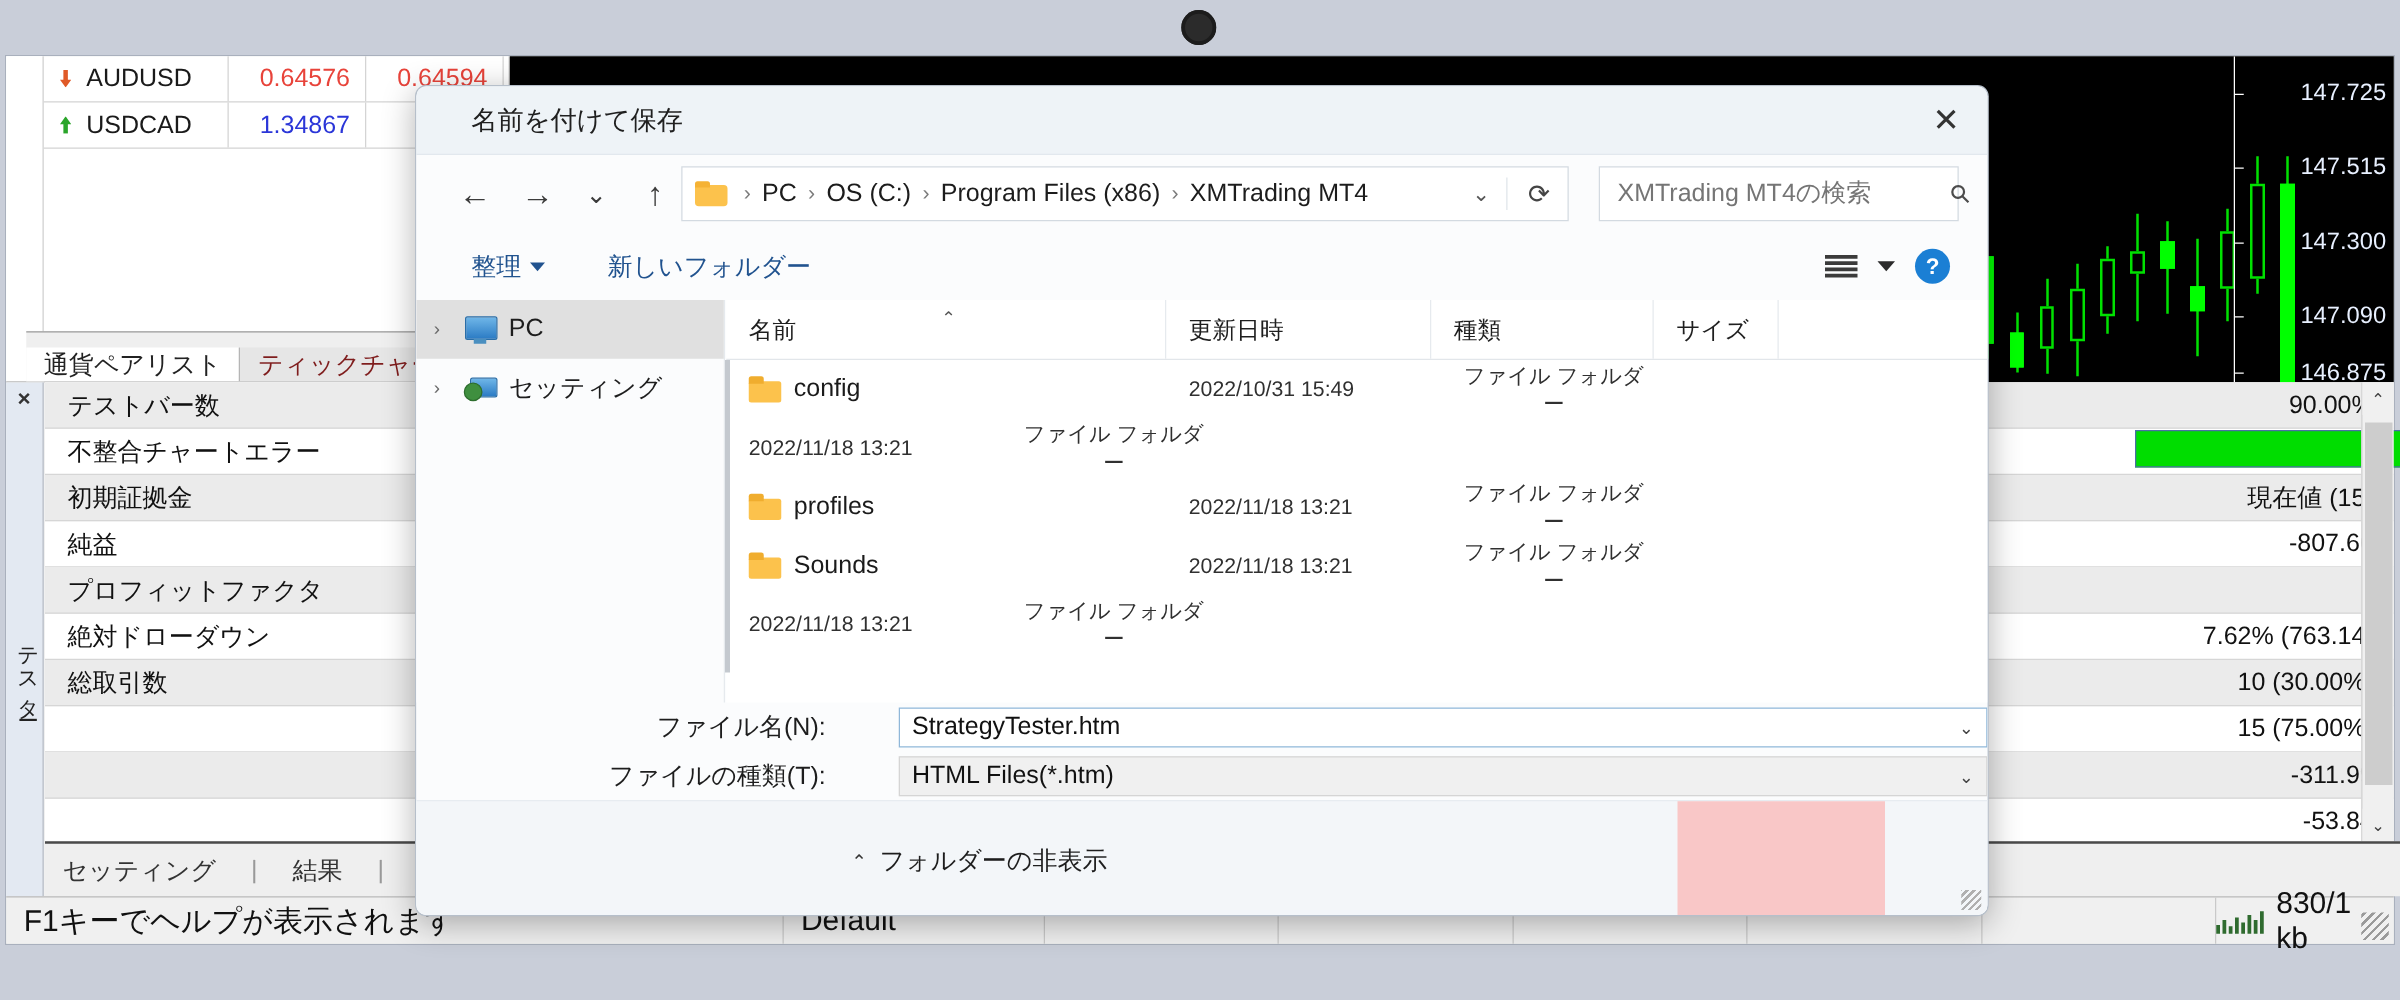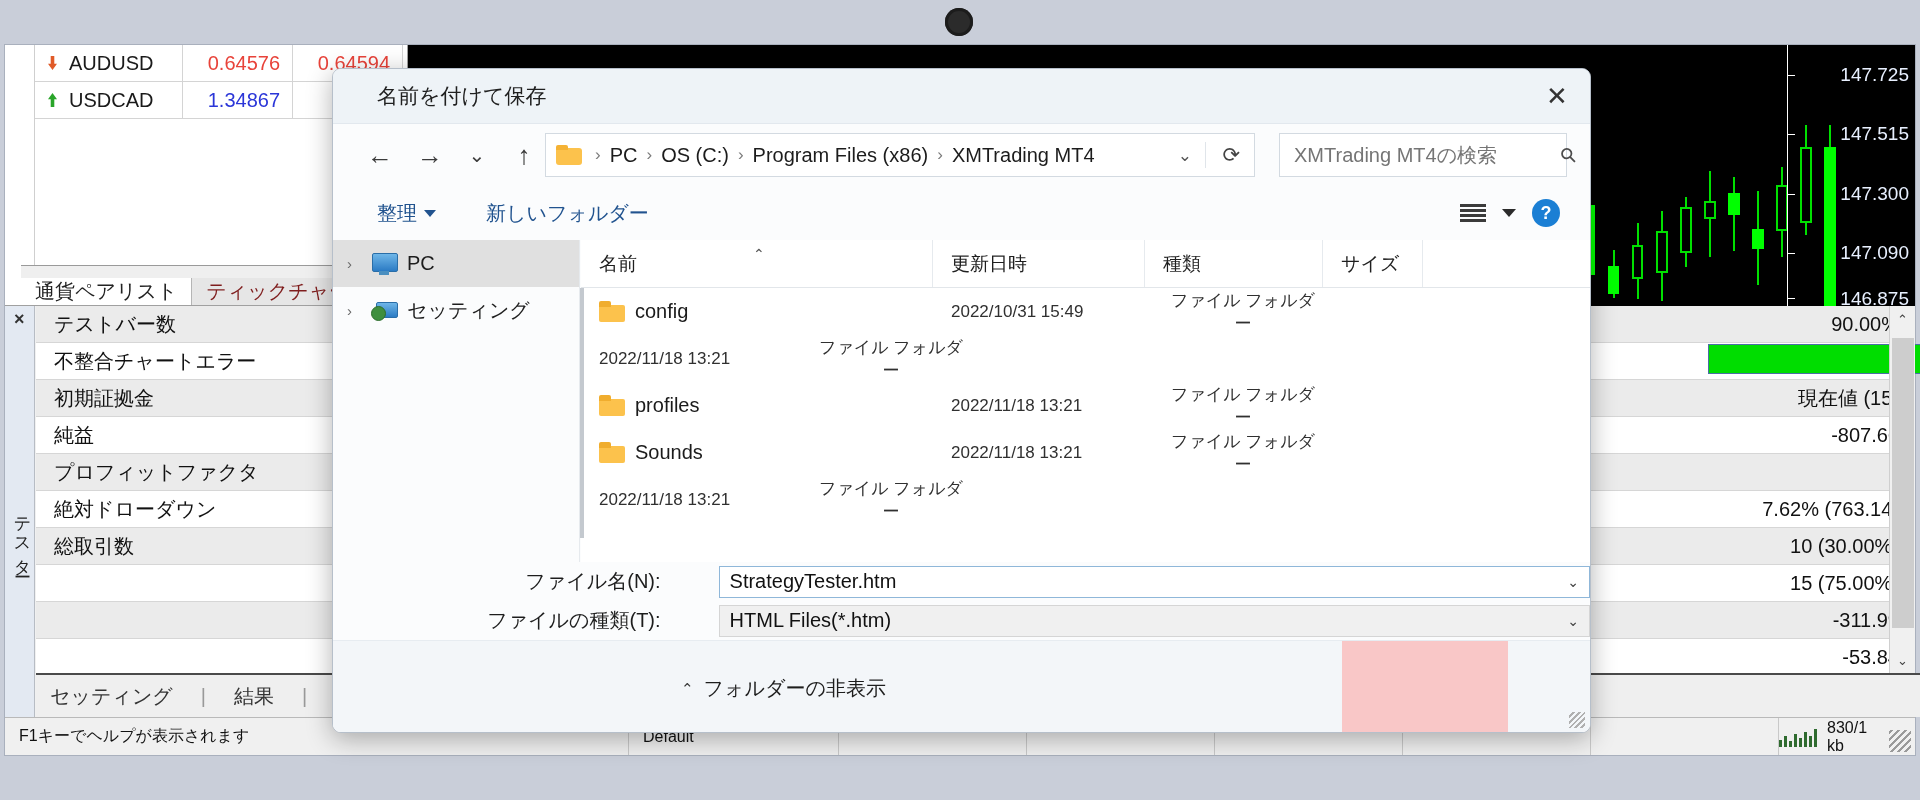--- a/index.html
+++ b/index.html
@@ -86,21 +86,21 @@
   .tt { font-size:20px; color:#333; padding:0 14px; }
   .tt-sep { color:#999; }
   .res-scroll { position:absolute; right:0; top:0; width:26px; bottom:44px; background:#f0f0f0;
                 border-left:1px solid #cfcfcf; }
   .sb-btn { position:absolute; left:0; width:100%; height:26px; display:flex; align-items:center;
             justify-content:center; font-size:13px; color:#444; background:#f0f0f0; }
   .sb-thumb { position:absolute; left:2px; width:22px; top:32px; height:290px; background:#cdcdcd; }
 
   
   .statusbar { position:absolute; left:0; bottom:0; height:38px; width:100%; background:#f0f0f0;
-               border-top:1px solid #b9b9b9; display:flex; align-items:center; font-size:16px; color:#111; }
+               border-top:1px solid #b9b9b9; display:flex; align-items:center; font-size:24px; color:#111; }
   .sb-cell { height:100%; display:flex; align-items:center; padding:0 14px; border-right:1px solid #c9c9c9; }
   .sb-first { width:624px; }
   .sb-def { width:210px; }
   .sb-blank { width:188px; }
   .sb-net { flex:1; display:flex; align-items:center; justify-content:flex-end; padding-right:34px; gap:10px;}
   .netbars { display:inline-flex; align-items:flex-end; gap:2px; height:20px; }
   .netbars i { display:block; width:3px; background:#2f6b2f; }
   .grip { position:absolute; right:4px; bottom:3px; width:22px; height:22px;
           background: repeating-linear-gradient(-45deg, transparent 0 3px, #9a9a9a 3px 5px); }
 

